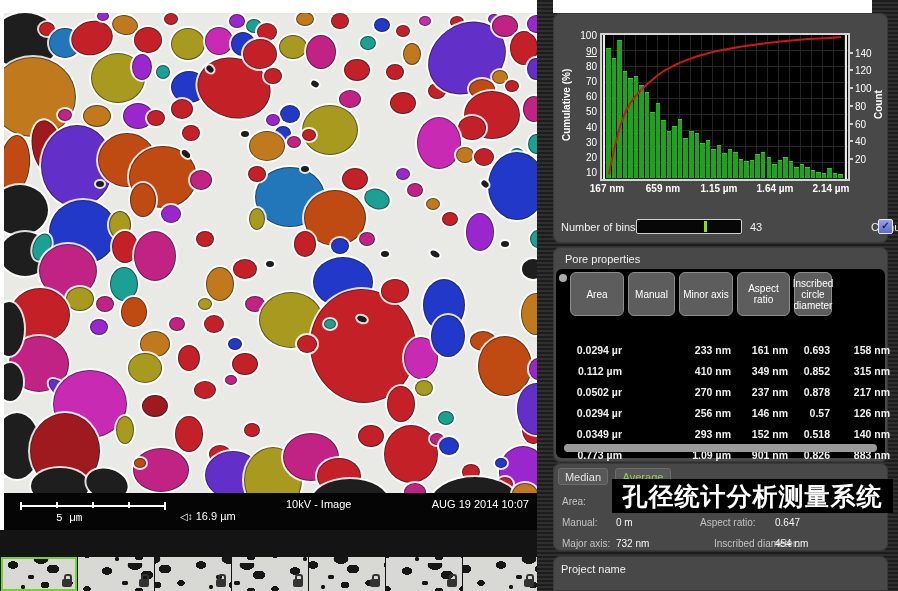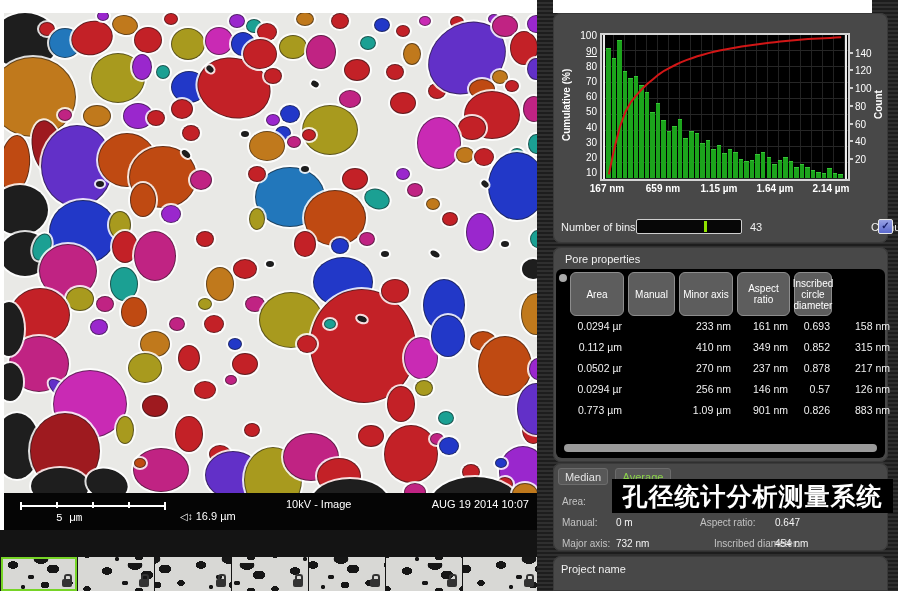--- a/index.html
+++ b/index.html
@@ -77,21 +77,21 @@
   
   #pore-panel{top:247px;height:215px;}
   #pore-title{position:absolute;left:12px;top:6px;font-size:11px;color:#f2f2f2;}
   #ptable{position:absolute;left:3px;right:3px;top:22px;bottom:4px;background:#000;border-radius:6px;}
   #radio-dot{position:absolute;left:3px;top:5px;width:8px;height:8px;border-radius:50%;background:#a9a9a9;}
   .tgrid{display:grid;grid-template-columns:54px 47px 54px 53px 38px 56px;column-gap:4px;padding-left:14px;}
   #thead{margin-top:3px;}
   .hbtn{background:#5d5d5d;border:1px solid #8d8d8d;border-radius:6px;height:44px;
         display:flex;align-items:center;justify-content:center;text-align:center;
         color:#fff;font-size:10px;line-height:11px;padding:1px 1px;box-sizing:border-box;}
-  #tbody{margin-top:0;}
+  #tbody{margin-top:24px;font-weight:bold;}
   #tbody .tgrid-row{display:grid;grid-template-columns:54px 47px 54px 53px 38px 56px;column-gap:4px;
         padding-left:14px;height:21px;line-height:21px;}
   .tcell{text-align:right;color:#f0f0f0;font-size:10.5px;padding-right:2px;white-space:nowrap;}
   #hscroll{position:absolute;left:8px;right:8px;bottom:6px;height:8px;background:#9a9a9a;border-radius:4px;}
 
   
   #stats-panel{top:463px;height:88px;}
   .stab{position:absolute;top:5px;height:17px;border-radius:3px;background:#585858;border:1px solid #6c6c6c;
         font-size:11px;line-height:16px;text-align:center;box-sizing:border-box;}
   #tab-median{left:5px;width:50px;color:#e3e3e3;}
@@ -478,20 +478,28 @@
             </div>
             <div class="tgrid-row">
               <div class="tcell">0.0294 µr</div>
               <div class="tcell"></div>
               <div class="tcell">256 nm</div>
               <div class="tcell">146 nm</div>
               <div class="tcell">0.57</div>
               <div class="tcell">126 nm</div>
             </div>
             <div class="tgrid-row">
+              <div class="tcell">0.0349 µr</div>
+              <div class="tcell"></div>
+              <div class="tcell">293 nm</div>
+              <div class="tcell">152 nm</div>
+              <div class="tcell">0.518</div>
+              <div class="tcell">140 nm</div>
+            </div>
+            <div class="tgrid-row">
               <div class="tcell">0.773 µm</div>
               <div class="tcell"></div>
               <div class="tcell">1.09 µm</div>
               <div class="tcell">901 nm</div>
               <div class="tcell">0.826</div>
               <div class="tcell">883 nm</div>
             </div>
           </div>
         <div id="hscroll"></div>
       </div>

